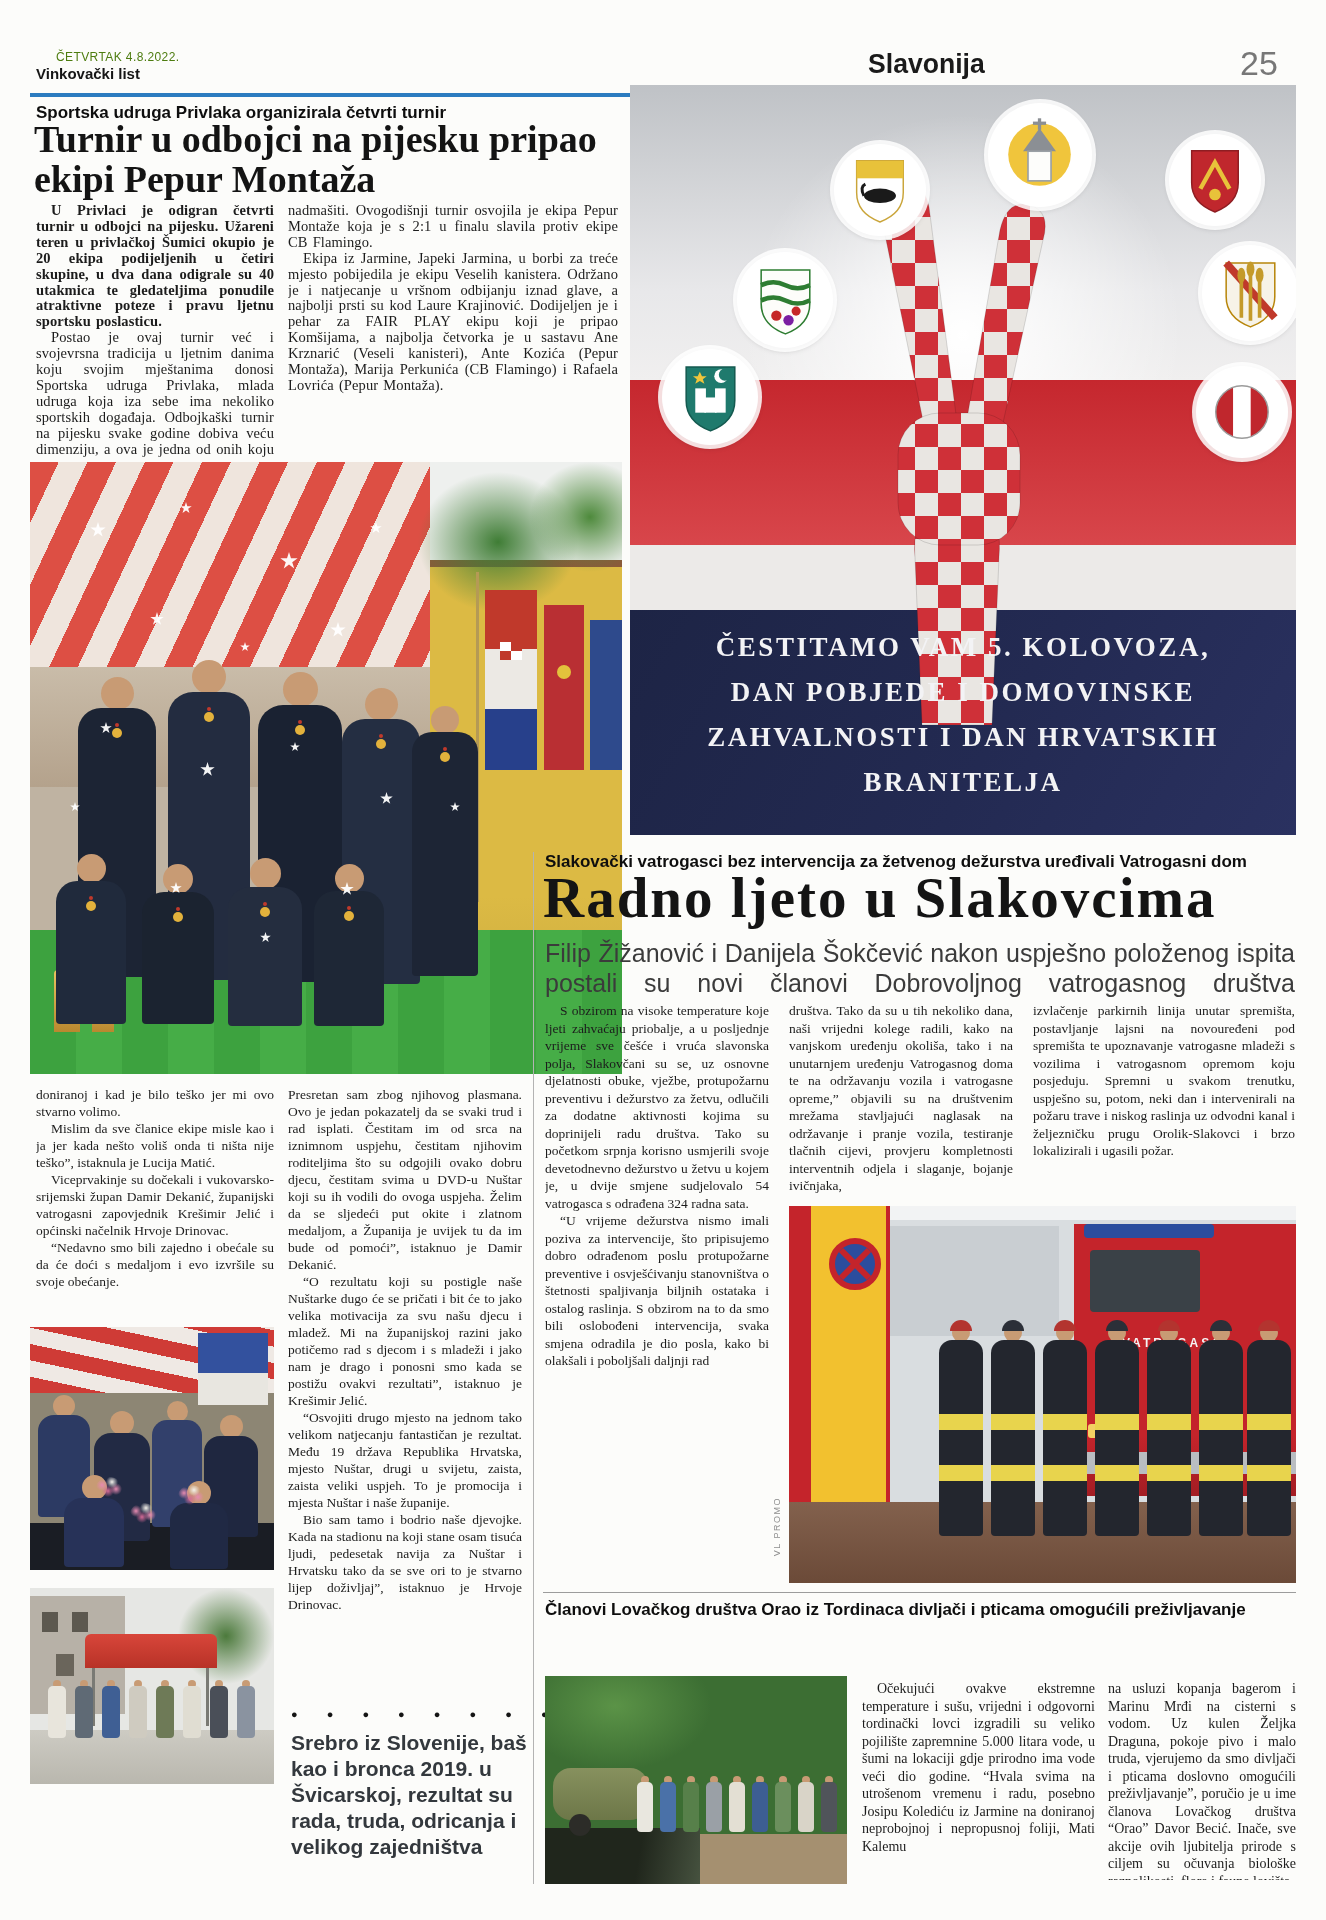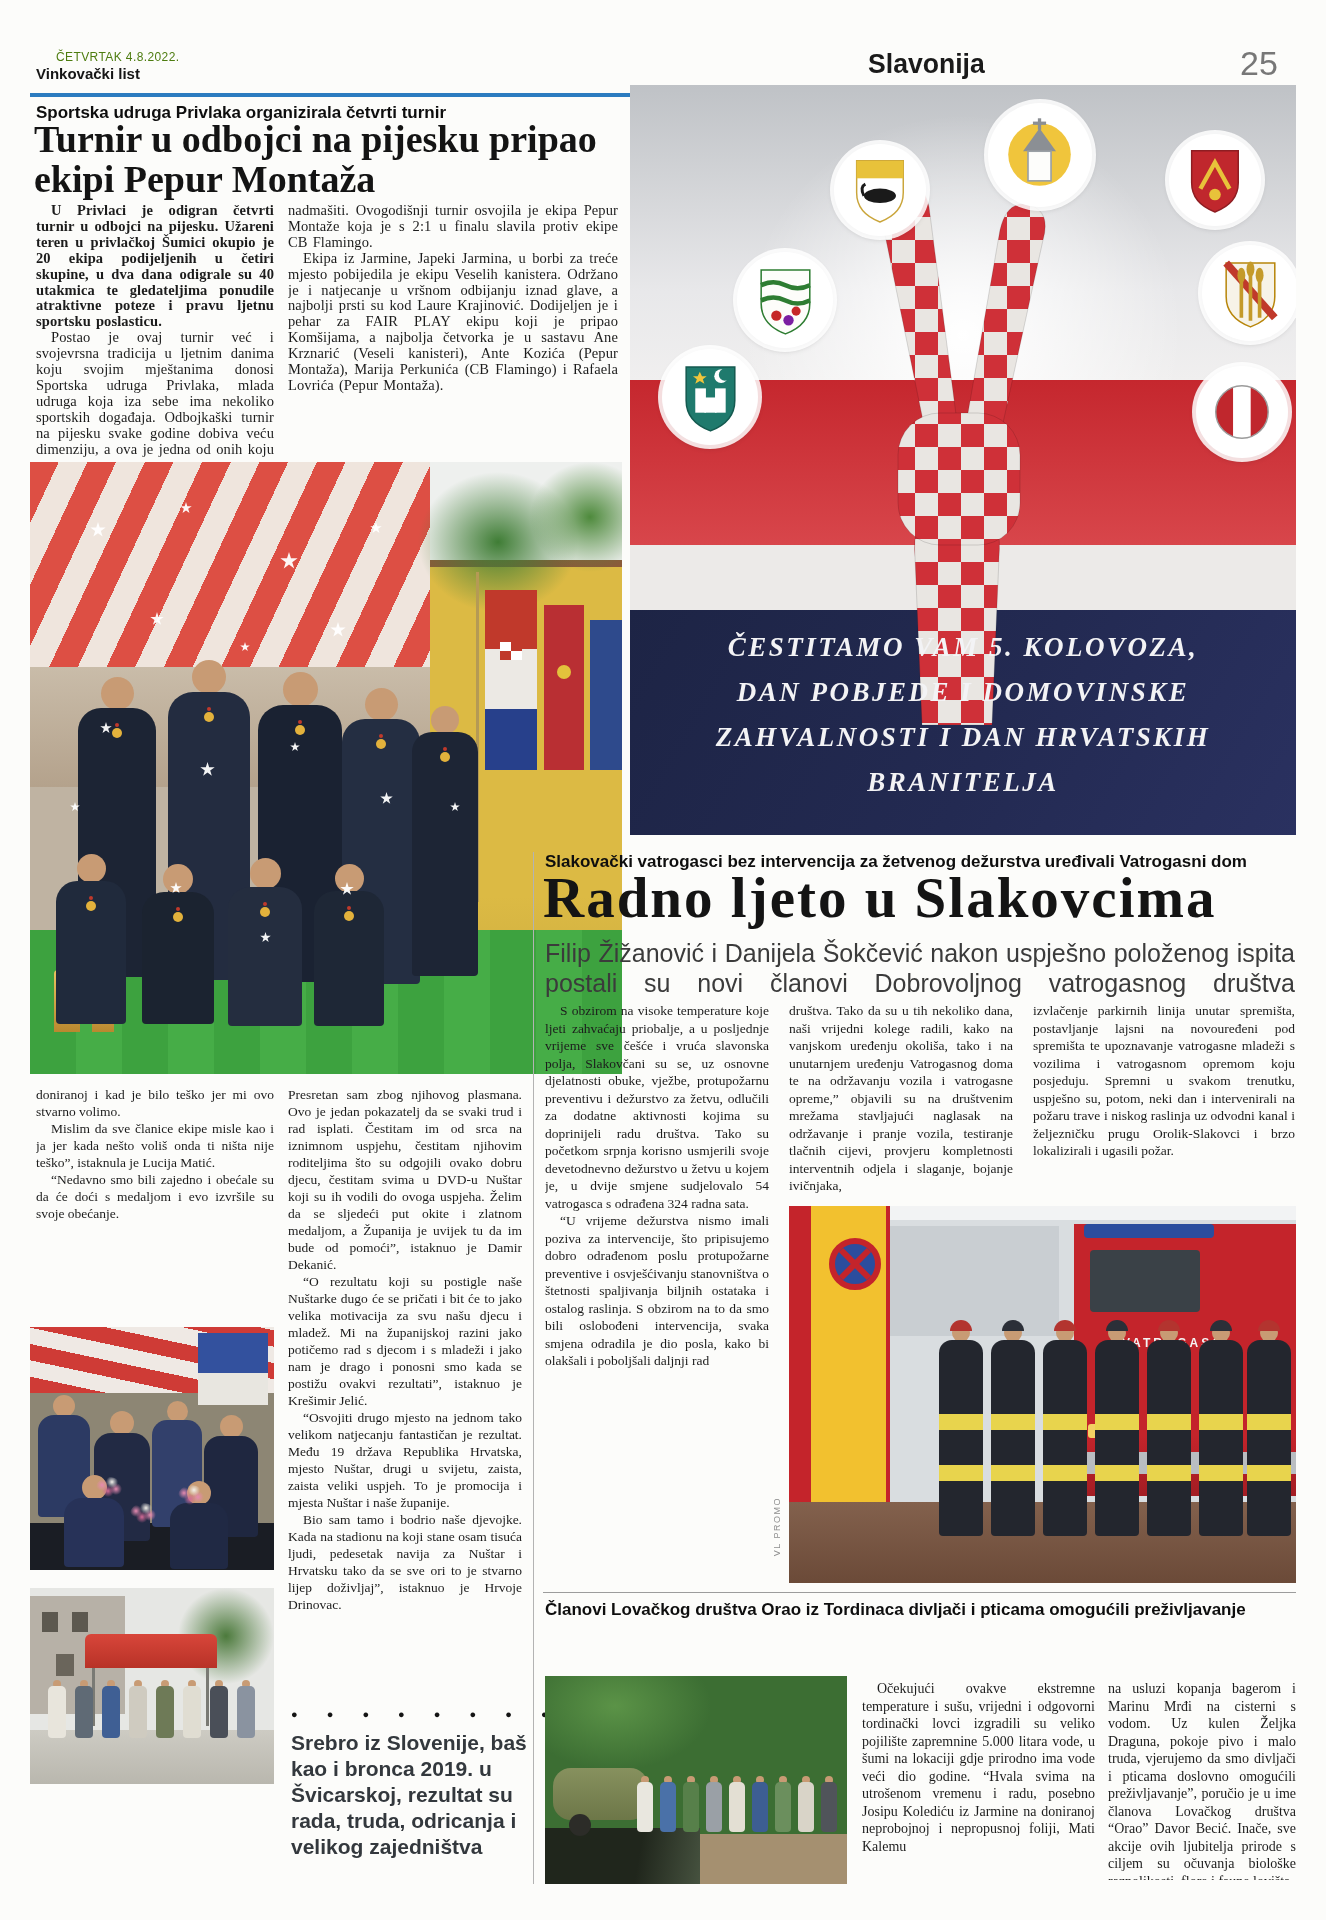--- a/index.html
+++ b/index.html
@@ -140,20 +140,21 @@
       <div class="star" style="left: 40px; top: 340px; width: 10px; height: 10px;"></div>
       <div class="star" style="left: 140px; top: 420px; width: 12px; height: 12px;"></div>
       <div class="star" style="left: 310px; top: 420px; width: 14px; height: 14px;"></div>
       <div class="star" style="left: 420px; top: 340px; width: 10px; height: 10px;"></div>
       <div class="star" style="left: 230px; top: 470px; width: 11px; height: 11px;"></div>
     </div>
 
   <div class="abs bodycol contcol" style="left:36px;top:1086px;width:238px;height:240px;">
     <p class="noind">doniranoj i kad je bilo teško jer mi ovo stvarno volimo.</p>
     <p>Mislim da sve članice ekipe misle kao i ja jer kada nešto voliš onda ti ništa nije teško”, istaknula je Lucija Matić.</p>
+    <p>Viceprvakinje su dočekali i vukovarsko-srijemski župan Damir Dekanić, županijski vatrogasni zapovjednik Krešimir Jelić i općinski načelnik Hrvoje Drinovac.</p>
     <p>“Nedavno smo bili zajedno i obećale su da će doći s medaljom i evo izvršile su svoje obećanje.</p>
   </div>
   <div class="abs bodycol contcol" style="left:288px;top:1086px;width:234px;height:616px;">
     <p class="noind">Presretan sam zbog njihovog plasmana. Ovo je jedan pokazatelj da se svaki trud i rad isplati. Čestitam im od srca na iznimnom uspjehu, čestitam njihovim roditeljima što su odgojili ovako dobru djecu, čestitam svima u DVD-u Nuštar koji su ih vodili do ovoga uspjeha. Želim da se sljedeći put okite i zlatnom medaljom, a Županija je uvijek tu da im bude od pomoći”, istaknuo je Damir Dekanić.</p>
     <p>“O rezultatu koji su postigle naše Nuštarke dugo će se pričati i bit će to jako velika motivacija za svu našu djecu i mladež. Mi na županijskoj razini jako potičemo rad s djecom i s mladeži i jako nam je drago i ponosni smo kada se postižu ovakvi rezultati”, istaknuo je Krešimir Jelić.</p>
     <p>“Osvojiti drugo mjesto na jednom tako velikom natjecanju fantastičan je rezultat. Među 19 država Republika Hrvatska, mjesto Nuštar, drugi u svijetu, zaista, zaista veliki uspjeh. To je promocija i mjesta Nuštar i naše županije.</p>
     <p>Bio sam tamo i bodrio naše djevojke. Kada na stadionu na koji stane osam tisuća ljudi, pedesetak navija za Nuštar i Hrvatsku tako da se sve ori to je stvarno lijep doživljaj”, istaknuo je Hrvoje Drinovac.</p>
   </div>
   <div class="abs dots" style="left:291px;top:1708px;">● ● ● ● ● ● ● ● ●</div>
   <div class="abs pullout" style="left:291px;top:1730px;width:240px;">Srebro iz Slovenije, baš kao i bronca 2019. u Švicarskoj, rezultat su rada, truda, odricanja i velikog zajedništva</div>
@@ -232,21 +233,21 @@
       </div>
       <div style="position: absolute; left: 207px; top: 92px; width: 18px; height: 58px;">
         <div style="position: absolute; left: 5px; top: 0px; width: 8px; height: 8px; border-radius: 50%; background: rgb(200, 155, 116);"></div>
         <div style="position: absolute; left: 0px; top: 6px; width: 18px; height: 52px; border-radius: 5px 5px 4px 4px; background: rgb(138, 147, 160);"></div>
       </div>
     </div>
 
   <div class="vrule"></div>
   <div class="hrule"></div>
 
-  <div class="photo" id="ph-flag" style="left:630px;top:85px;width:666px;height:750px;background:#d8d9db;font-style:italic;">
+  <div class="photo" id="ph-flag" style="left:630px;top:85px;width:666px;height:750px;background:#d8d9db;">
     <div class="abs" style="left:0;top:0;width:666px;height:295px;background:linear-gradient(180deg,#bfc2c6,#e8e8ea 70%,#f0efef);"></div>
     <div class="abs" style="left:113px;top:30px;width:440px;height:440px;background:radial-gradient(closest-side,#ffffff,#ffffff00);"></div>
     <div class="abs" style="left:0;top:295px;width:666px;height:165px;background:linear-gradient(180deg,#c5272e,#d8464b);"></div>
     <div class="abs" style="left:0;top:460px;width:666px;height:65px;background:#eceae8;"></div>
     <div class="abs" style="left:0;top:525px;width:666px;height:225px;background:linear-gradient(120deg,#1d2445,#232a52 55%,#2a3160);"></div>
 
     <svg class="abs" style="left:170px;top:40px;" width="310" height="600" viewBox="0 0 310 600">
       <defs>
         <pattern id="chk" width="46" height="46" patternUnits="userSpaceOnUse">
           <rect width="46" height="46" fill="#e9e6e2"></rect>

